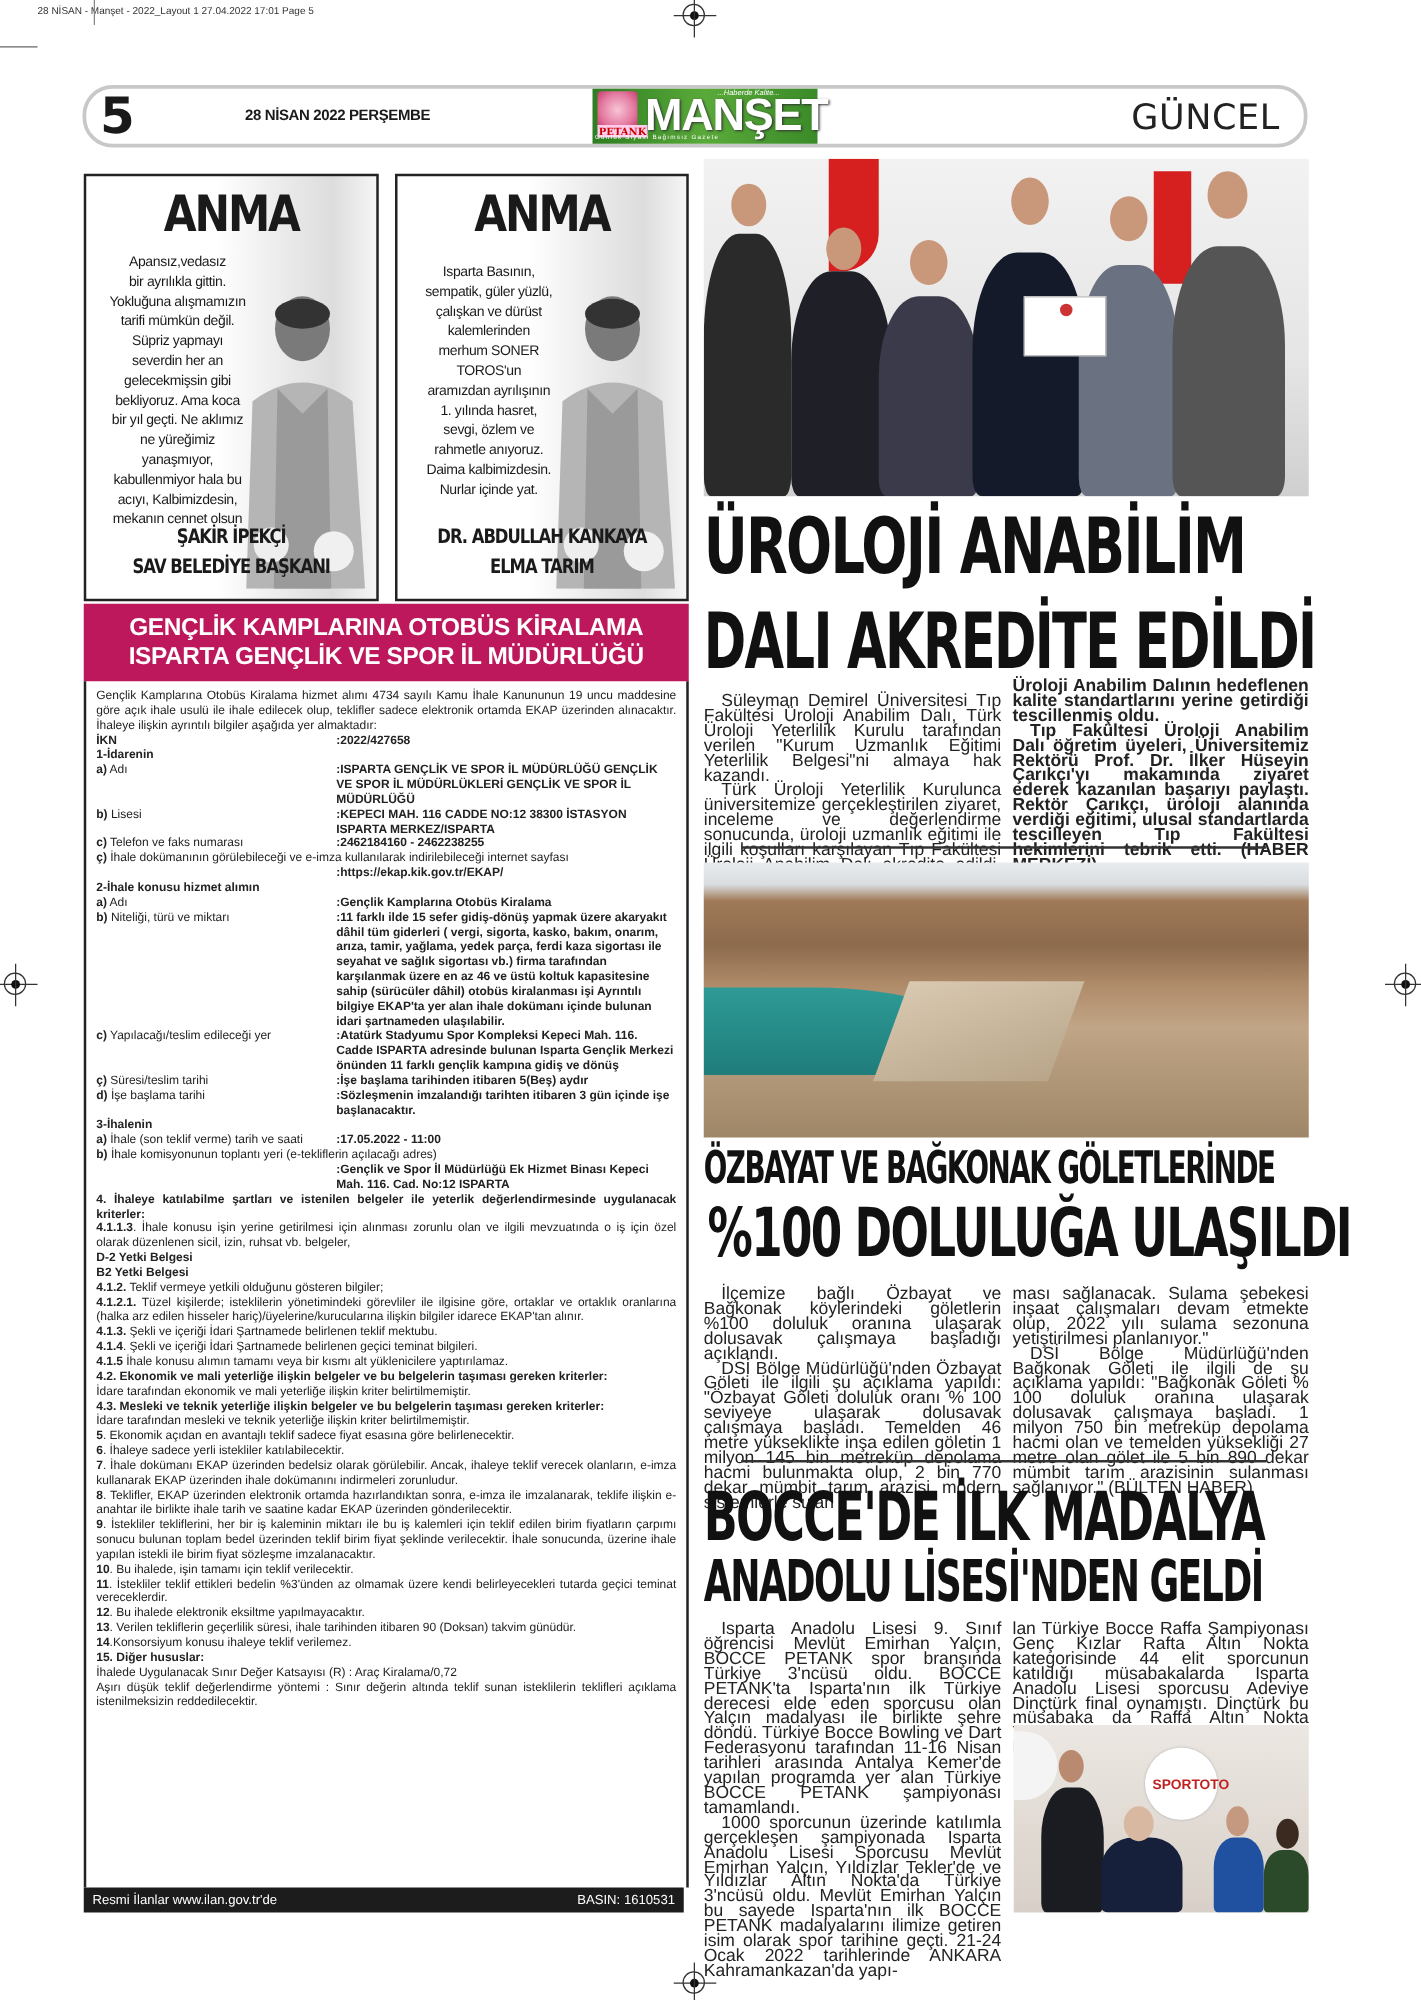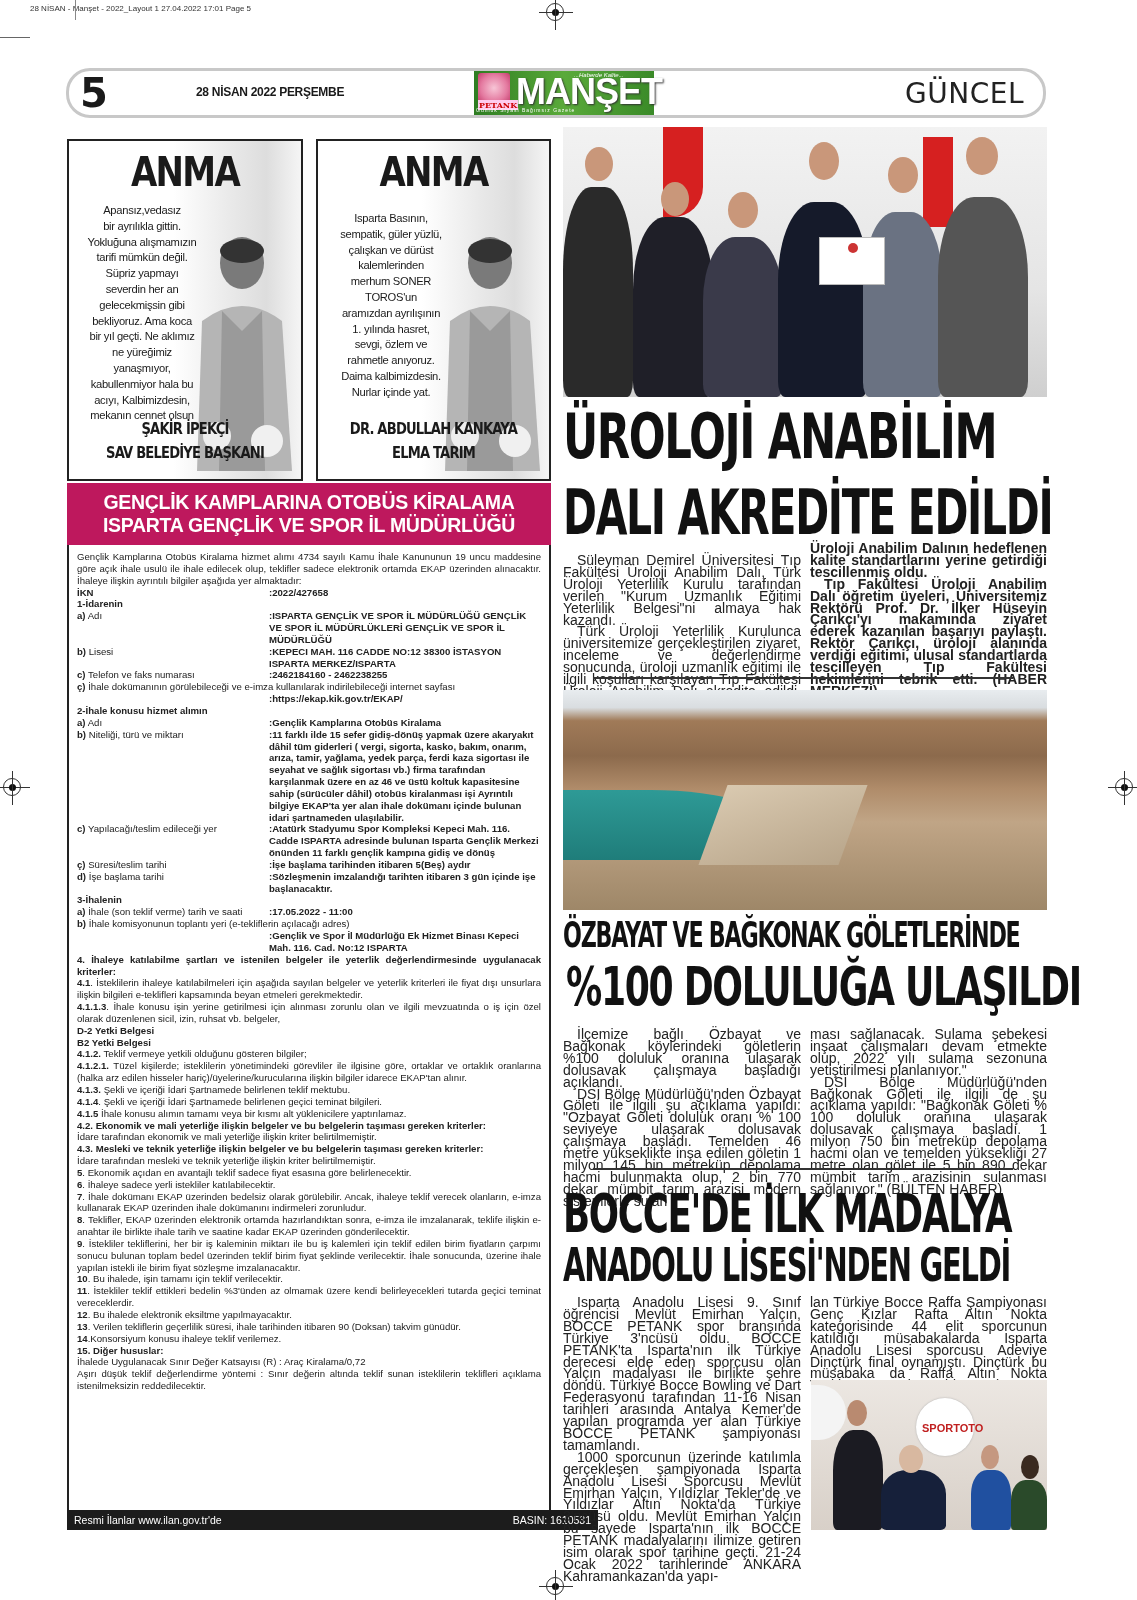--- a/index.html
+++ b/index.html
@@ -30,21 +30,21 @@
   .anma-sig { width: 100%; text-align:center; font-weight: 900; font-size: 16px; line-height: 24px; letter-spacing: -1px; font-family: "DejaVu Sans", sans-serif; transform: scaleX(0.82); }
   .portrait { right: 4px; top: 60px; width: 110px; height: 270px; }
 
   .ilan-head { left: 67px; top: 483px; width: 484px; height: 62px; background: #be185d; color:#fff; text-align:center; font-weight:bold; font-size: 19.5px; line-height: 23px; padding-top: 8px; letter-spacing: -0.3px; }
   .ilan-body { left: 67px; top: 545px; width: 484px; height: 965px; border-left: 2px solid #222; border-right: 2px solid #222; padding: 6px 8px 0 8px; font-size: 9.6px; line-height: 11.85px; color:#222; }
   .ilan-body p { margin: 0; text-align: justify; }
   .ilan-body .row { display: flex; }
   .ilan-body .lbl { width: 192px; flex-shrink: 0; }
   .ilan-body .val { flex: 1; font-weight: bold; }
   .ilan-body b { font-weight: bold; }
-  .ilan-foot { left: 67px; top: 1510px; width: 531px; height: 20px; background:#1c1c1c; color:#fff; font-size: 10.5px; line-height: 20px; padding: 0 7px; display:flex; justify-content: space-between; }
+  .ilan-foot { left: 67px; top: 1510px; width: 480px; height: 20px; background:#1c1c1c; color:#fff; font-size: 10.5px; line-height: 20px; padding: 0 7px; display:flex; justify-content: space-between; }
 
   .photo1 { left: 563px; top: 127px; width: 484px; height: 270px; background: linear-gradient(180deg,#f2f2f2 0%,#e5e5e5 60%,#cfcfcf 100%); overflow:hidden; }
   .flag { position:absolute; background:#d62020; }
   .person { position:absolute; border-radius: 40% 40% 8% 8%; }
   .head { position:absolute; border-radius:50%; background:#c9977a; }
   .cert { position:absolute; left:256px; top:110px; width:66px; height:48px; background:#fff; border:1px solid #bbb; }
   .cert::before{content:"";position:absolute;left:28px;top:5px;width:10px;height:10px;border-radius:50%;background:#c33;}
 
   .headline { color:#111; font-family: "DejaVu Sans", sans-serif; font-weight: 900; white-space: nowrap; transform-origin: left top; letter-spacing: -2px; }
   .col-text { font-size: 14px; line-height: 11.9px; color:#222; text-align: justify; }
@@ -203,21 +203,20 @@
   <div class="row">
       <span class="lbl"><b>a)</b><span> İhale (son teklif verme) tarih ve saati</span></span>
       <span class="val">:17.05.2022 - 11:00</span>
     </div>
   <div><b>b)</b><span> İhale komisyonunun toplantı yeri (e-tekliflerin açılacağı adres)</span></div>
   <div class="row">
       <span class="lbl"></span>
       <span class="val">:Gençlik ve Spor İl Müdürlüğü Ek Hizmet Binası Kepeci Mah. 116. Cad. No:12 ISPARTA</span>
     </div>
   <p><b>4. İhaleye katılabilme şartları ve istenilen belgeler ile yeterlik değerlendirmesinde uygulanacak kriterler:</b></p>
-  <p><b>4.1</b><span>. İsteklilerin ihaleye katılabilmeleri için aşağıda sayılan belgeler ve yeterlik kriterleri ile fiyat dışı unsurlara ilişkin bilgileri e-teklifleri kapsamında beyan etmeleri gerekmektedir.</span></p>
   <p><b>4.1.1.3</b><span>. İhale konusu işin yerine getirilmesi için alınması zorunlu olan ve ilgili mevzuatında o iş için özel olarak düzenlenen sicil, izin, ruhsat vb. belgeler,</span></p>
   <div><b>D-2 Yetki Belgesi</b></div>
   <div><b>B2 Yetki Belgesi</b></div>
   <p><b>4.1.2.</b><span> Teklif vermeye yetkili olduğunu gösteren bilgiler;</span></p>
   <p><b>4.1.2.1.</b><span> Tüzel kişilerde; isteklilerin yönetimindeki görevliler ile ilgisine göre, ortaklar ve ortaklık oranlarına (halka arz edilen hisseler hariç)/üyelerine/kurucularına ilişkin bilgiler idarece EKAP'tan alınır.</span></p>
   <p><b>4.1.3.</b><span> Şekli ve içeriği İdari Şartnamede belirlenen teklif mektubu.</span></p>
   <p><b>4.1.4</b><span>. Şekli ve içeriği İdari Şartnamede belirlenen geçici teminat bilgileri.</span></p>
   <p><b>4.1.5</b><span> İhale konusu alımın tamamı veya bir kısmı alt yüklenicilere yaptırılamaz.</span></p>
   <p><b>4.2. Ekonomik ve mali yeterliğe ilişkin belgeler ve bu belgelerin taşıması gereken kriterler:</b></p>
   <p>İdare tarafından ekonomik ve mali yeterliğe ilişkin kriter belirtilmemiştir.</p>

